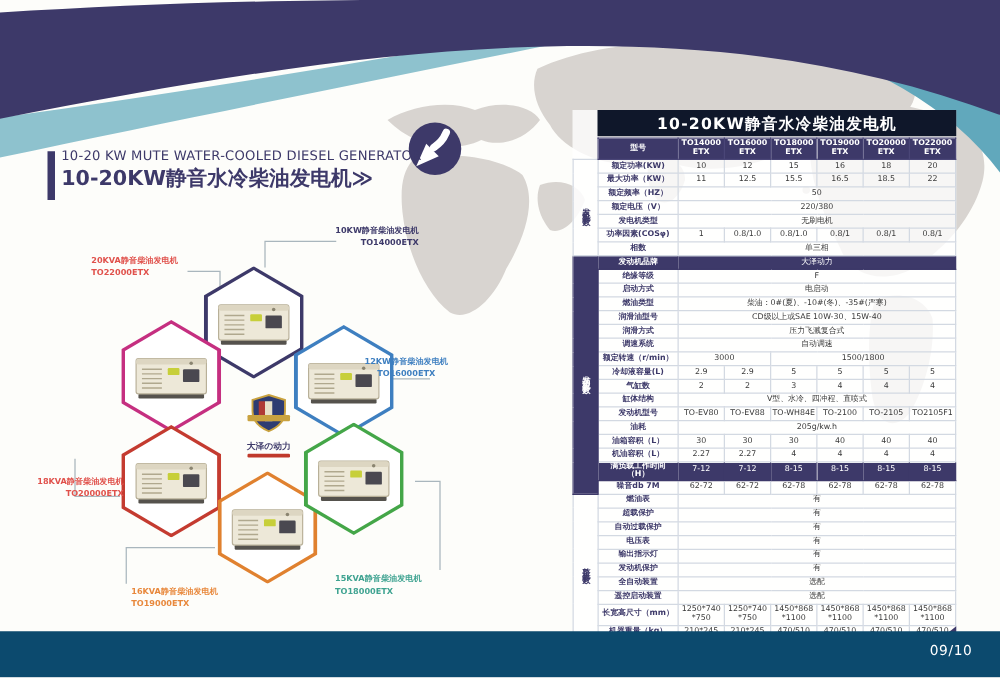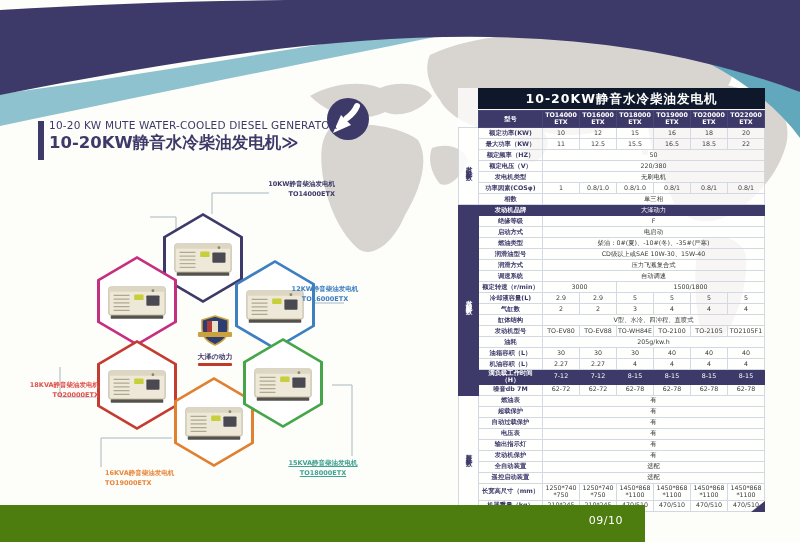--- a/index.html
+++ b/index.html
@@ -20,21 +20,21 @@
   .gen{width:60px;height:42px;}
   .p1{left:163px;top:213px;} .p2{left:97px;top:256px;} .p3{left:235px;top:260px;}
   .p4{left:97px;top:340px;} .p5{left:174px;top:377px;} .p6{left:243px;top:338px;}
 
   .plabel{position:absolute;z-index:3;font-size:6.5px;line-height:1.5;font-weight:bold;}
   .l1{left:225px;top:180px;width:110px;text-align:right;}
   .l2{left:73px;top:204px;width:92px;text-align:left;}
   .l3{left:270px;top:285px;width:110px;text-align:right;}
   .l4{left:25px;top:345px;width:74px;text-align:right;margin-top:36px;}
   .l5{left:105px;top:469px;width:100px;text-align:left;}
-  .l6{left:268px;top:459px;width:110px;text-align:center;text-decoration:underline;}
+  .l6{left:268px;top:459px;width:110px;text-align:left;}
 
   .badge{position:absolute;left:190px;top:315px;width:50px;z-index:3;text-align:center;}
   .badge-text{font-size:7px;font-weight:bold;color:#3d3969;margin-top:1px;white-space:nowrap;}
   .badge-tag{margin:1px auto 0;width:34px;height:3px;background:#c0392b;border-radius:1px;}
 
   .arrow-badge{position:absolute;left:326px;top:97px;z-index:3;}
 
   
   .spec{position:absolute;left:458px;top:88px;width:307px;z-index:2;background:rgba(255,255,255,.78);}
   .spec-title{margin-left:20px;height:21px;line-height:21px;background:#0f172a;color:#fff;
@@ -48,21 +48,21 @@
   .spec-tbl th.gempty{background:transparent;border:none;}
   .spec-tbl td.gcell{writing-mode:vertical-rl;text-orientation:upright;letter-spacing:2px;
                      color:#3d3969;font-weight:bold;font-size:6.6px;background:rgba(255,255,255,.4);}
   .spec-tbl td.rlabel{color:#3d3969;font-weight:bold;}
   .spec-tbl tr.dark td{background:#3d3969;color:#fff;border-color:#3d3969;}
   .spec-tbl tr.tall td{height:16px;}
   .fold{position:absolute;left:293px;bottom:0;width:0;height:0;z-index:4;
         border-left:14px solid transparent;border-bottom:11px solid #3d3969;}
 
   
-  .footer{position:absolute;left:0;top:505px;width:645px;height:37px;background:#4d7c0f;z-index:5;text-decoration:underline;}
+  .footer{position:absolute;left:0;top:505px;width:800px;height:37px;background:#0c4a6e;z-index:5;text-decoration:underline;}
   .page-num{position:absolute;right:22px;top:9px;color:#fff;font-size:11px;letter-spacing:.5px;}
 </style>
 </head>
 <body>
 
 <div class="page">
 
   <svg class="decor" width="800" height="542" viewBox="0 0 800 542">
 
     <g fill="#d8d4d0">
@@ -169,20 +169,24 @@
         <svg class="gen">
           <use href="#genset"></use>
         </svg>
       </div>
   </div>
 
   <div class="plabel l1" style="color: rgb(61, 57, 105);">
     <div>10KW静音柴油发电机</div>
     <div>TO14000ETX</div>
   </div>
+  <div class="plabel l2" style="color: rgb(224, 81, 75);">
+    <div>20KVA静音柴油发电机</div>
+    <div>TO22000ETX</div>
+  </div>
   <div class="plabel l3" style="color: rgb(62, 127, 192); text-align: center;">
     <div>12KW静音柴油发电机</div>
     <div>TO16000ETX</div>
   </div>
   <div class="plabel l4" style="color: rgb(224, 81, 75);">
     <div>18KVA静音柴油发电机</div>
     <div>TO20000ETX</div>
   </div>
   <div class="plabel l5" style="color: rgb(232, 136, 60);">
     <div>16KVA静音柴油发电机</div>

